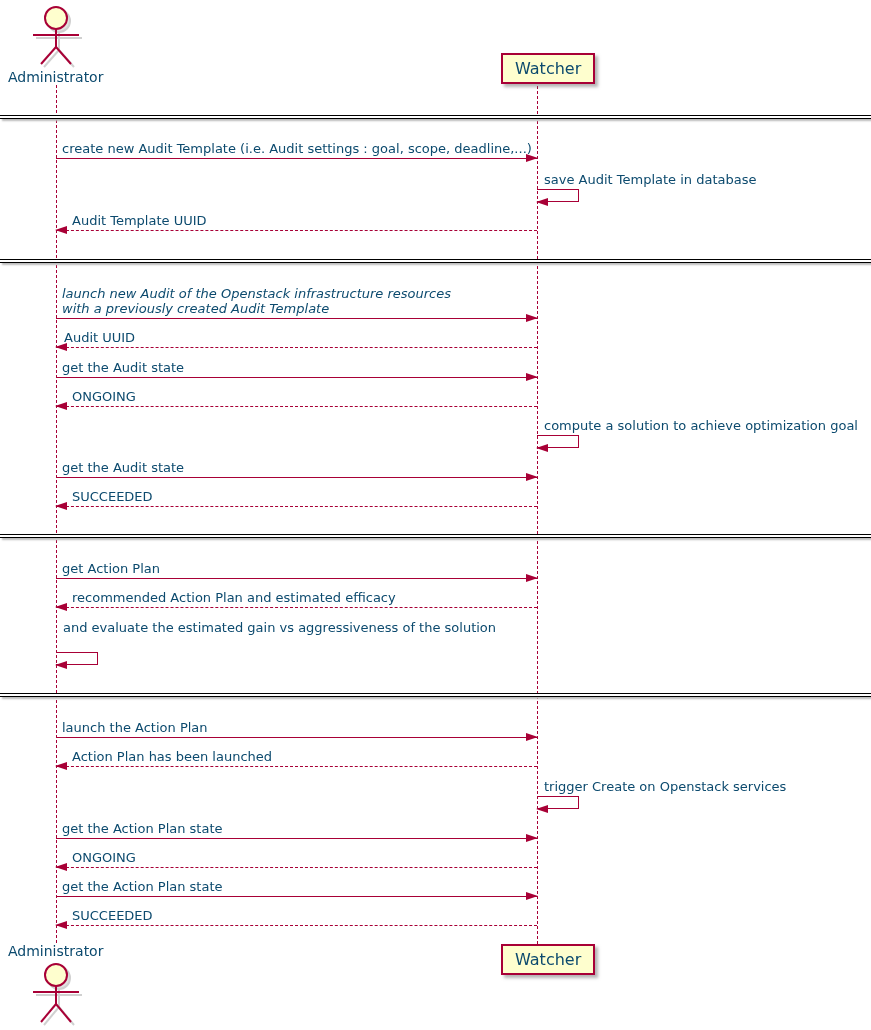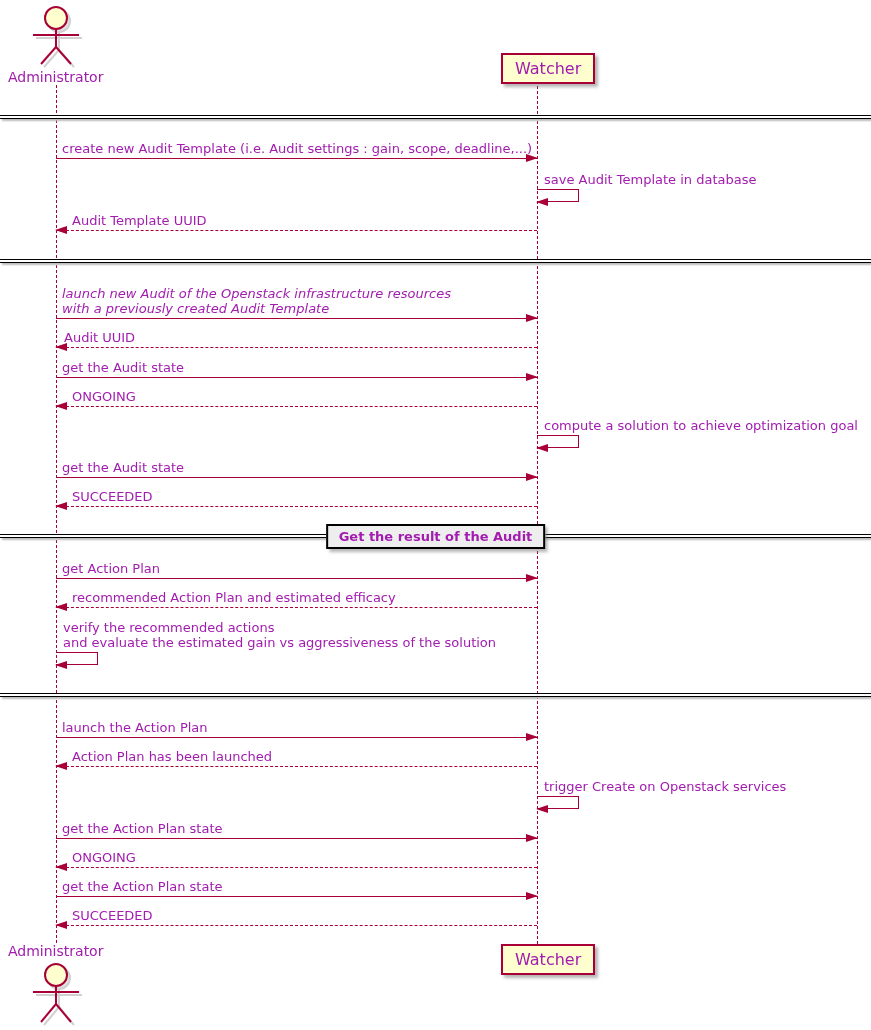--- a/index.html
+++ b/index.html
@@ -4,21 +4,21 @@
 <style>
   * { margin: 0; padding: 0; box-sizing: border-box; }
   html, body { background: #ffffff; }
   .diagram {
     position: relative;
     width: 871px;
     height: 1030px;
     background: #ffffff;
     font-family: "DejaVu Sans", sans-serif;
     font-size: 13px;
-    color: #a21caf;
+    color: #0c4a6e;
     overflow: hidden;
   }
   
   .lifeline {
     position: absolute;
     width: 0;
     border-left: 1px dashed #A80036;
   }
   
   .participant-box {
@@ -130,32 +130,29 @@
 
   <div class="participant-box" style="left:501px; top:53px;">
     <span>Watcher</span>
   </div>
 
   <div class="divider-line" style="top:115px;"></div>
 
   <div class="divider-line" style="top:259px;"></div>
 
   <div class="divider-line" style="top:534px;"></div>
-  <div class="divider-box" style="top:524px;">
-    <span>Get the result of the Audit</span>
-  </div>
 
   <div class="divider-line" style="top:693px;"></div>
 
   <div id="messages-layer">
       <div class="arrow solid" style="left: 56px; top: 158px; width: 481px;">
         <div class="ah-right"></div>
       </div>
       <div class="msg-label" style="top: 141px; left: 62px;">
-        <div>create new Audit Template (i.e. Audit settings : gain, scope, deadline,...)</div>
+        <div>create new Audit Template (i.e. Audit settings : goal, scope, deadline,...)</div>
       </div>
       <div class="self-bracket" style="left: 537px; top: 189px;">
         <div class="ah-left"></div>
       </div>
       <div class="msg-label" style="top: 172px; left: 544px;">
         <div>save Audit Template in database</div>
       </div>
       <div class="arrow dashed" style="left: 56px; top: 230px; width: 481px;">
         <div class="ah-left"></div>
       </div>
@@ -214,21 +211,20 @@
       <div class="arrow dashed" style="left: 56px; top: 607px; width: 481px;">
         <div class="ah-left"></div>
       </div>
       <div class="msg-label" style="top: 590px; left: 72px;">
         <div>recommended Action Plan and estimated efficacy</div>
       </div>
       <div class="self-bracket" style="left: 56px; top: 652px;">
         <div class="ah-left"></div>
       </div>
       <div class="msg-label" style="top: 620px; left: 63px;">
-        <div>verify the recommended actions</div>
         <div>and evaluate the estimated gain vs aggressiveness of the solution</div>
       </div>
       <div class="arrow solid" style="left: 56px; top: 737px; width: 481px;">
         <div class="ah-right"></div>
       </div>
       <div class="msg-label" style="top: 720px; left: 62px;">
         <div>launch the Action Plan</div>
       </div>
       <div class="arrow dashed" style="left: 56px; top: 766px; width: 481px;">
         <div class="ah-left"></div>

